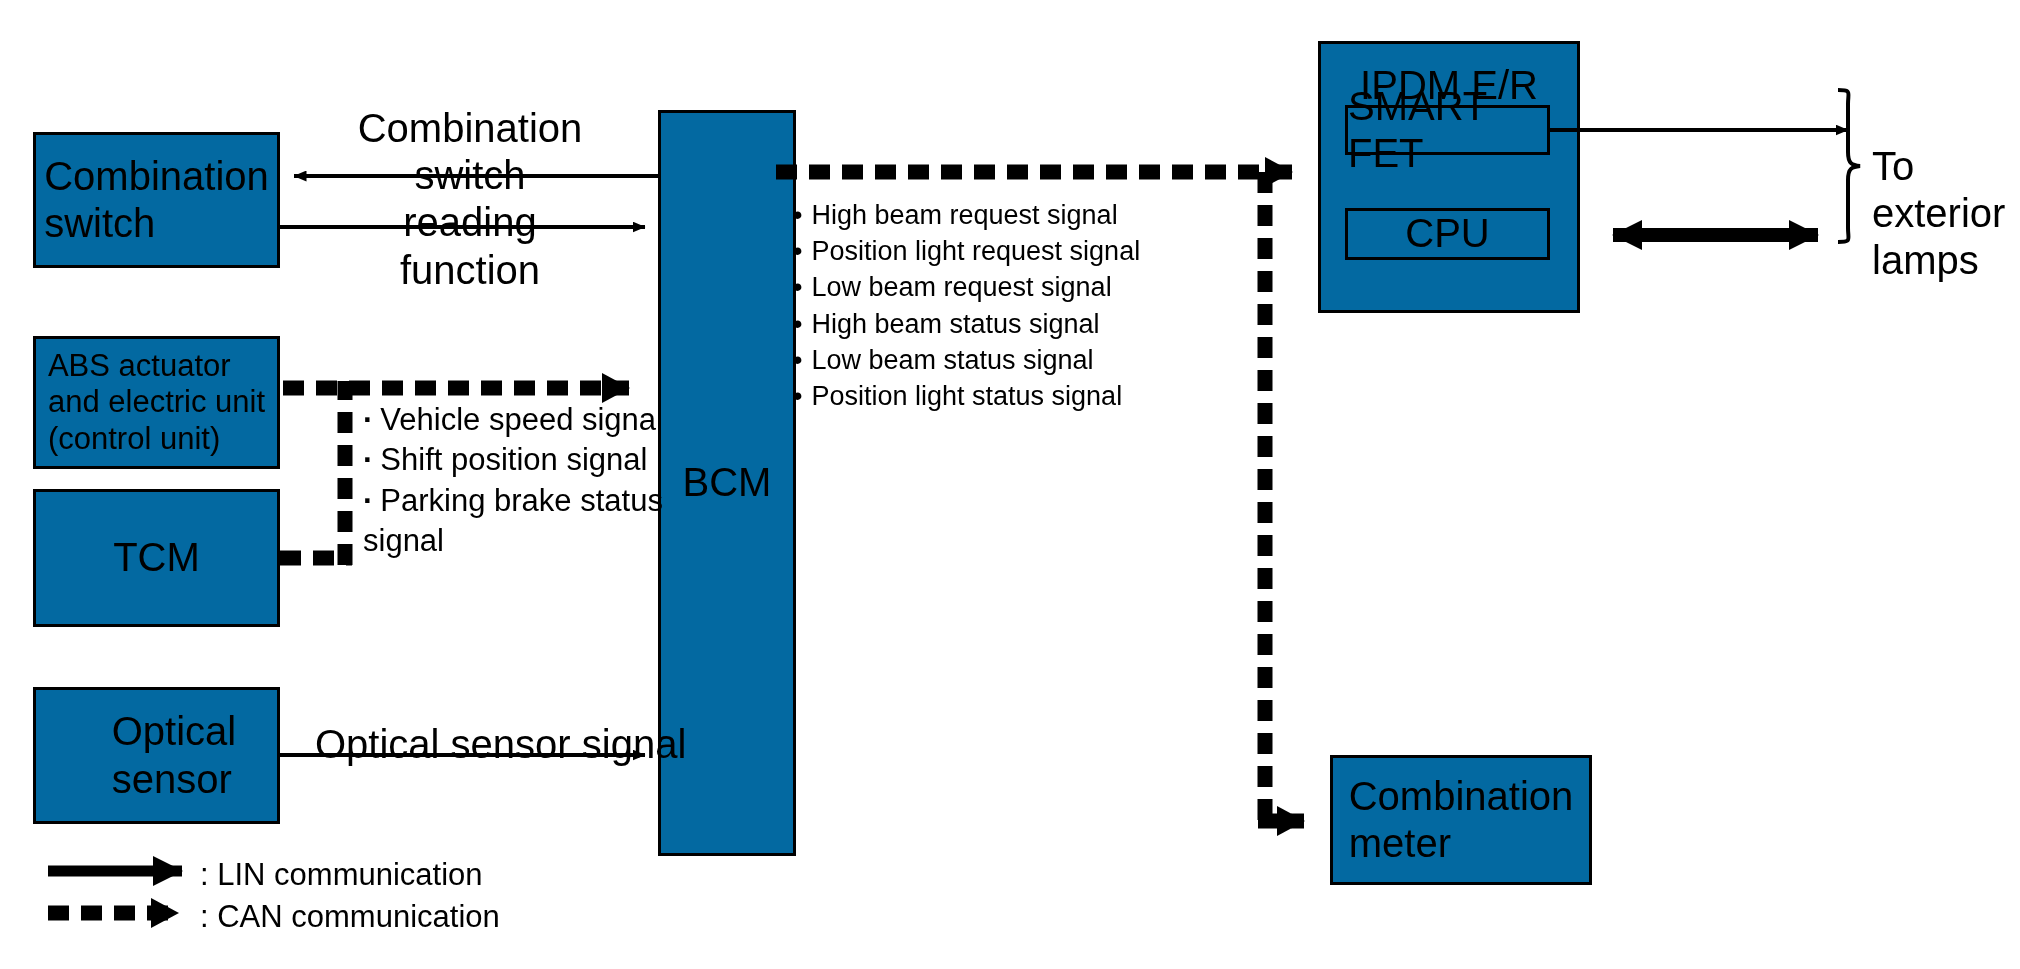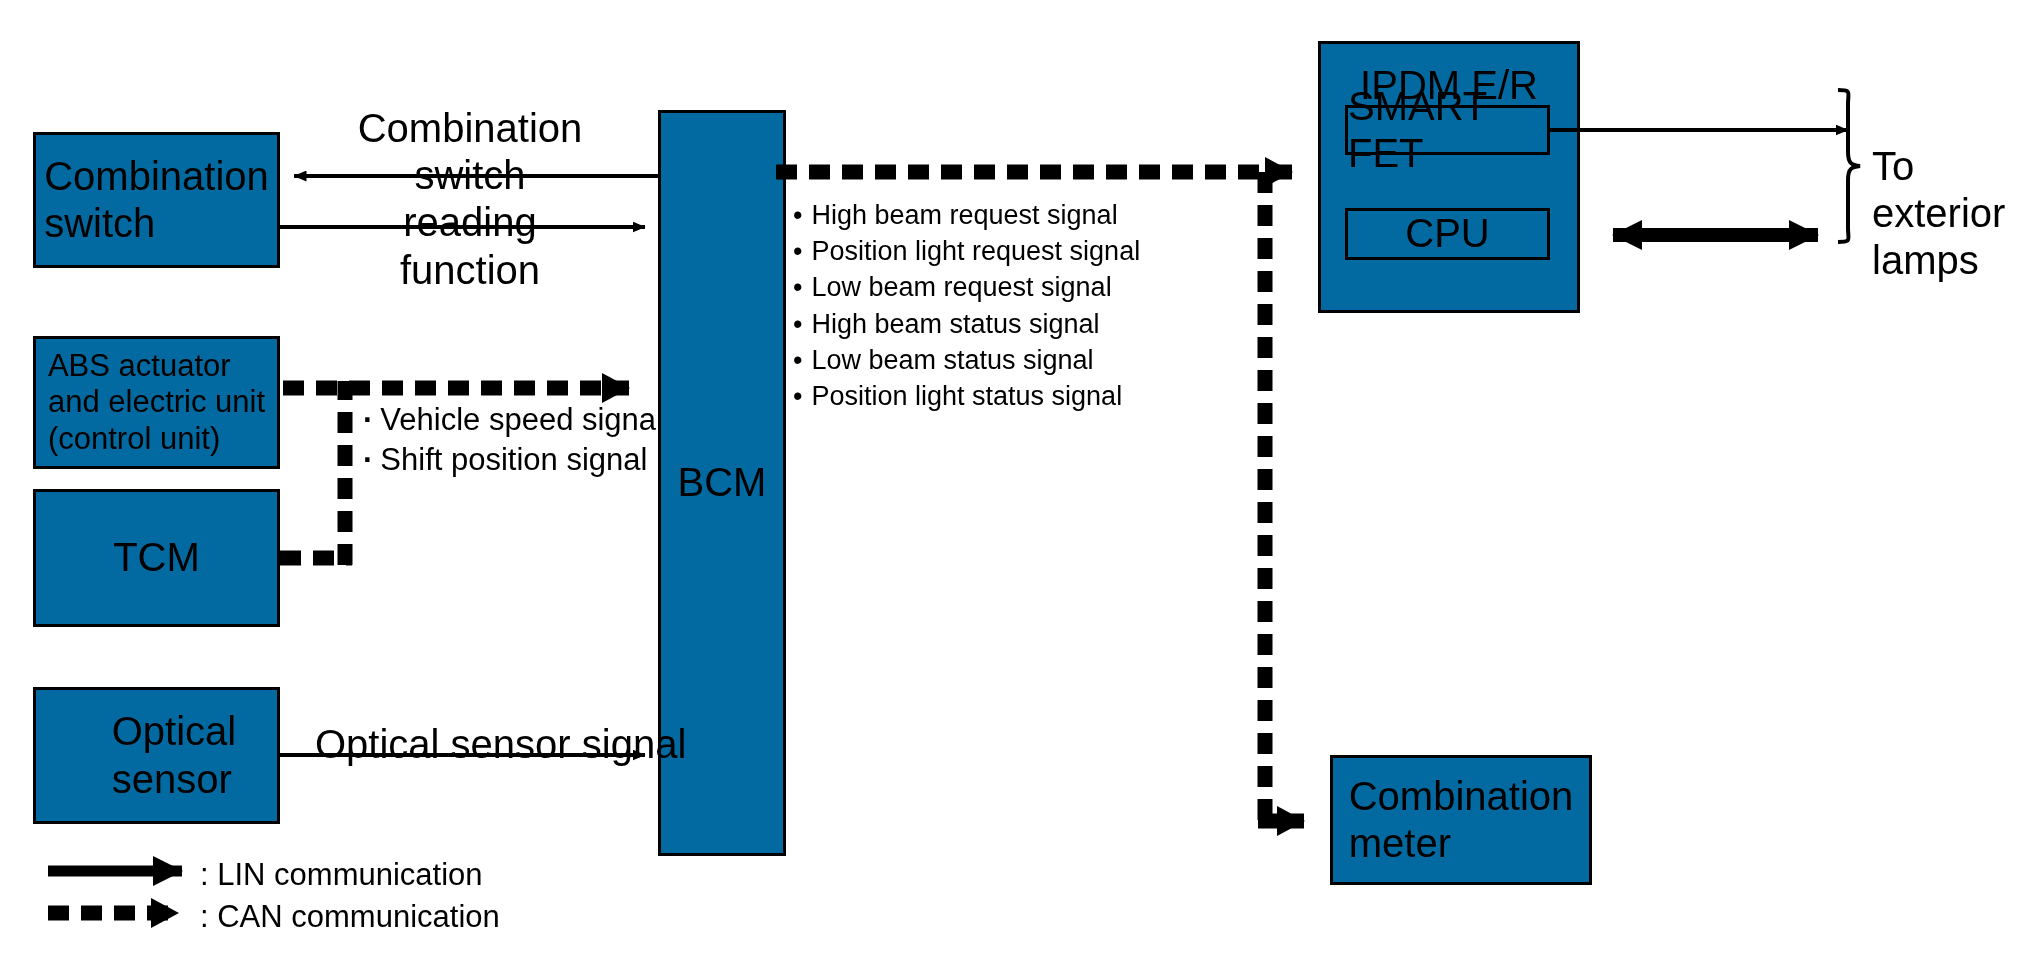--- a/index.html
+++ b/index.html
@@ -84,21 +84,21 @@
 
   <div class="box f32" style="left:33px; top:489px; width:247px; height:138px;">
     <span>TCM</span>
   </div>
 
   <div class="box f32" style="left:33px; top:687px; width:247px; height:137px;padding-left:35px;">
     <span>Optical
 sensor</span>
   </div>
 
-  <div class="box f32" style="left:658px; top:110px; width:128px; height:746px;">
+  <div class="box f32" style="left:658px; top:110px; width:138px; height:746px;">
     <span>BCM</span>
   </div>
 
   <div class="box" style="left:1318px; top:41px; width:262px; height:272px; display:block;"></div>
   <div class="lbl f32" style="left:1318px; top:62px; width:262px; text-align:center;">IPDM E/R</div>
 
   <div class="box f32" style="left:1345px; top:105px; width:205px; height:50px;">
     <span>SMART FET</span>
   </div>
 
@@ -124,20 +124,22 @@
     <div class="bullet-dot">Position light request signal</div>
     <div class="bullet-dot">Low beam request signal</div>
     <div class="bullet-dot">High beam status signal</div>
     <div class="bullet-dot">Low beam status signal</div>
     <div class="bullet-dot">Position light status signal</div>
   </div>
 
   <div class="siglist" style="left:363px; top:400px; font-size:31px; line-height:1.30;">
     <div class="bullet-mid">Vehicle speed signal</div>
     <div class="bullet-mid">Shift position signal</div>
+    <div class="bullet-mid" style="white-space:pre-line;">Parking brake status
+signal</div>
   </div>
 
   <div class="legend-text" style="left:200px; top:857px;">: LIN communication</div>
   <div class="legend-text" style="left:200px; top:899px;">: CAN communication</div>
 
   <svg class="overlay" viewBox="0 0 2020 969">
     <defs>
       <marker id="arrThin" markerWidth="13" markerHeight="11" refX="12.5" refY="5.5" orient="auto" markerUnits="userSpaceOnUse">
         <path d="M0,0 L13,5.5 L0,11 z" fill="#000"></path>
       </marker>

